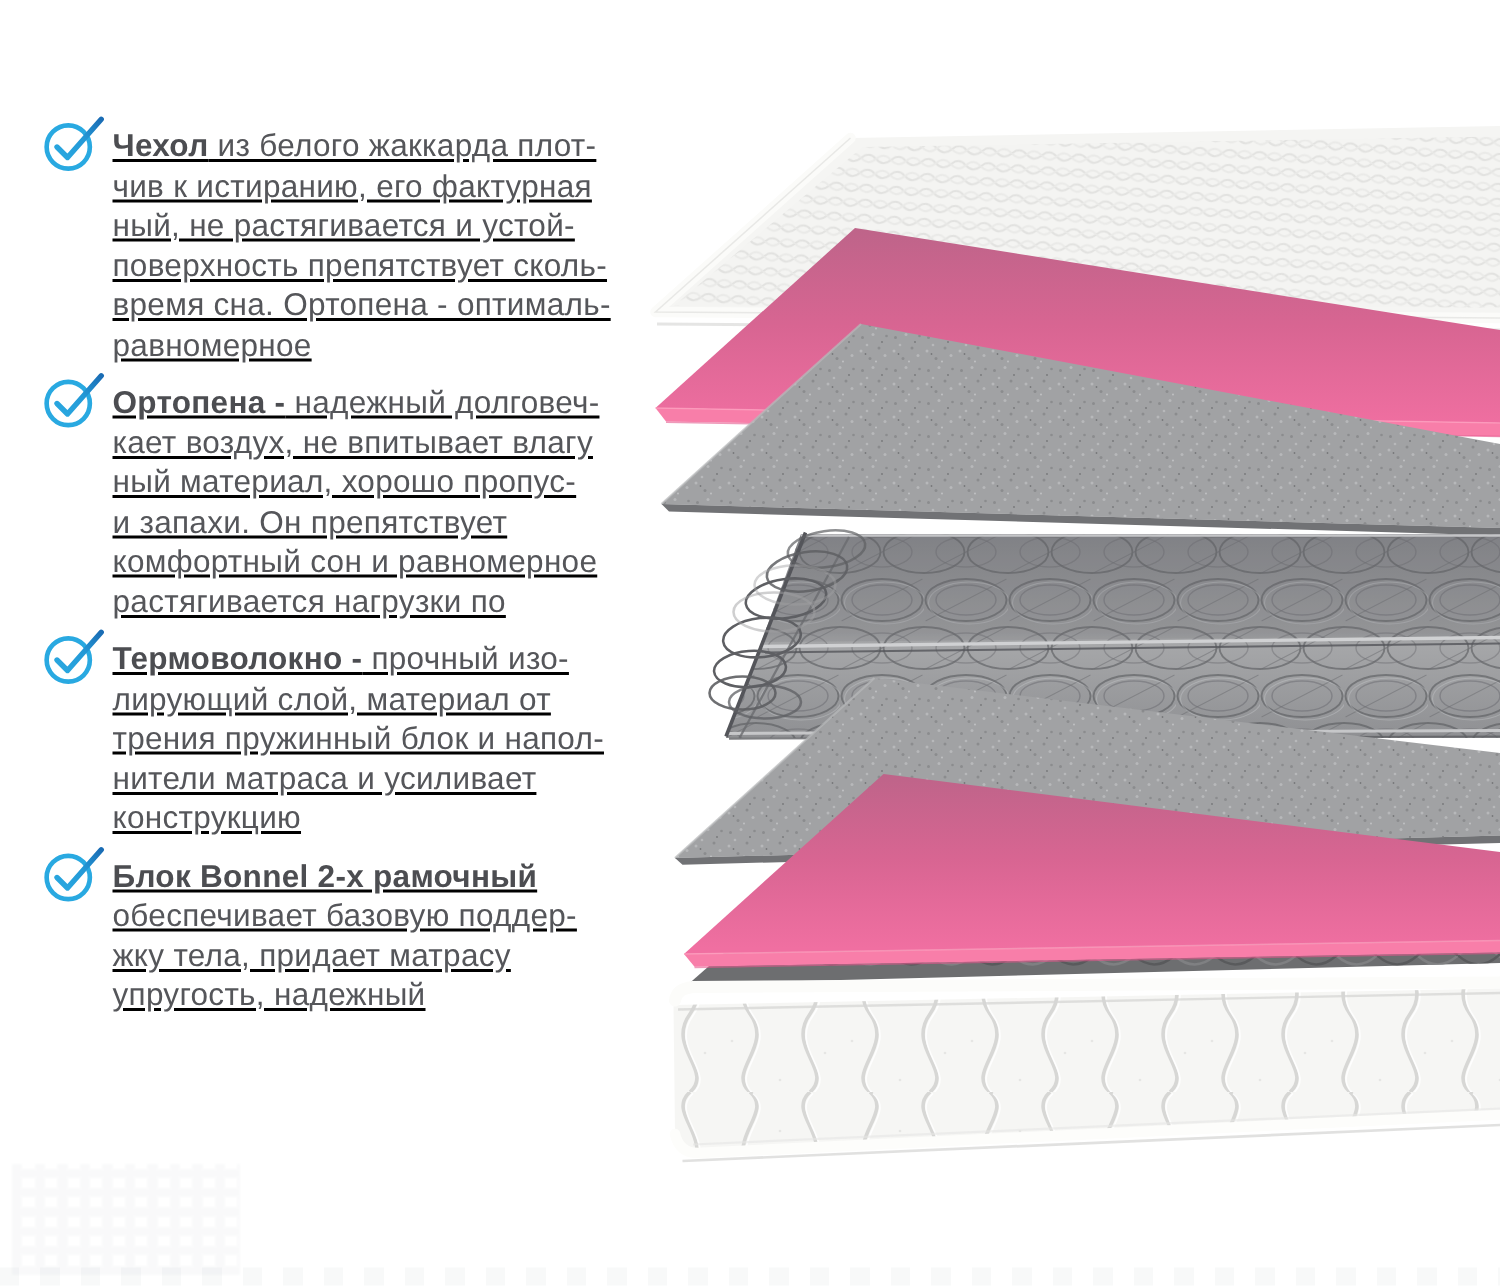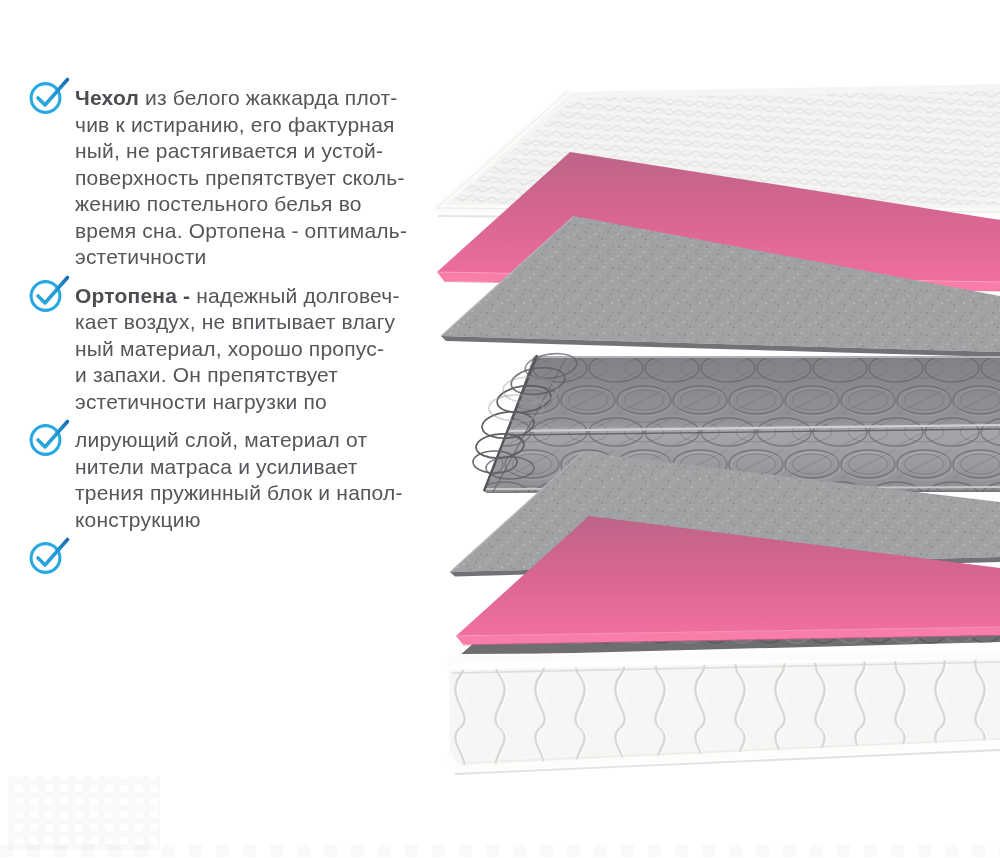--- a/index.html
+++ b/index.html
@@ -1,19 +1,19 @@
 <!DOCTYPE html>
 <html><head>
 <meta charset="utf-8">
 <style>
   html,body{margin:0;padding:0;background:#fff;}
   .canvas{position:relative;width:1000px;height:858px;background:#ffffff;overflow:hidden;
           font-family:"Liberation Sans", sans-serif;}
   
-  .features{position:absolute;left:29px;top:85px;width:425px;}
+  .features{position:absolute;left:29px;top:85px;width:425px;text-decoration:underline;}
   .feature{display:flex;align-items:flex-start;margin-bottom:12px;}
   .check{width:46px;height:40px;flex:0 0 46px;margin-top:-9px;}
   .ftext{font-size:21px;line-height:26.5px;color:#55565a;letter-spacing:0.2px;}
   .fline b{font-weight:bold;color:#4c4d51;}
   
   .mattress{position:absolute;left:0;top:0;width:1000px;height:858px;pointer-events:none;}
   
   .watermark-block{position:absolute;left:8px;top:776px;width:152px;height:74px;opacity:0.045;
     background:
       repeating-linear-gradient(0deg,#8a93a0 0 6px,transparent 6px 13px),
@@ -42,58 +42,65 @@
     <div class="feature">
       <svg class="check" viewBox="0 0 46 40">
         <circle cx="16.5" cy="22" r="14.4" fill="none" stroke="#29a9e1" stroke-width="3.1"></circle>
         <path d="M9,22 L16,29 L38.5,3.5" fill="none" stroke="url(#tickGrad)" stroke-width="3.6" stroke-linecap="round" stroke-linejoin="round"></path>
       </svg>
       <div class="ftext">
         <div class="fline"><b>Чехол</b><span> из белого жаккарда плот-</span></div>
       <div class="fline">чив к истиранию, его фактурная</div>
           <div class="fline">ный, не растягивается и устой-</div>
           <div class="fline">поверхность препятствует сколь-</div>
-          <div class="fline">жению постельного белья во</div>
           <div class="fline">время сна. Ортопена - оптималь-</div>
-          <div class="fline">эстетичности</div>
+          <div class="fline">равномерное</div>
         </div>
     </div>
 
     <div class="feature">
       <svg class="check" viewBox="0 0 46 40">
         <circle cx="16.5" cy="22" r="14.4" fill="none" stroke="#29a9e1" stroke-width="3.1"></circle>
         <path d="M9,22 L16,29 L38.5,3.5" fill="none" stroke="url(#tickGrad)" stroke-width="3.6" stroke-linecap="round" stroke-linejoin="round"></path>
       </svg>
       <div class="ftext">
         <div class="fline"><b>Ортопена -</b><span> надежный долговеч-</span></div>
       <div class="fline">кает воздух, не впитывает влагу</div>
           <div class="fline">ный материал, хорошо пропус-</div>
           <div class="fline">и запахи. Он препятствует</div>
-          <div class="fline">эстетичности нагрузки по</div>
-        </div>
-    </div>
-
-    <div class="feature">
-      <svg class="check" viewBox="0 0 46 40">
-        <circle cx="16.5" cy="22" r="14.4" fill="none" stroke="#29a9e1" stroke-width="3.1"></circle>
-        <path d="M9,22 L16,29 L38.5,3.5" fill="none" stroke="url(#tickGrad)" stroke-width="3.6" stroke-linecap="round" stroke-linejoin="round"></path>
-      </svg>
-      <div class="ftext">
+          <div class="fline">комфортный сон и равномерное</div>
+          <div class="fline">растягивается нагрузки по</div>
+        </div>
+    </div>
+
+    <div class="feature">
+      <svg class="check" viewBox="0 0 46 40">
+        <circle cx="16.5" cy="22" r="14.4" fill="none" stroke="#29a9e1" stroke-width="3.1"></circle>
+        <path d="M9,22 L16,29 L38.5,3.5" fill="none" stroke="url(#tickGrad)" stroke-width="3.6" stroke-linecap="round" stroke-linejoin="round"></path>
+      </svg>
+      <div class="ftext">
+        <div class="fline"><b>Термоволокно -</b><span> прочный изо-</span></div>
       <div class="fline">лирующий слой, материал от</div>
+          <div class="fline">трения пружинный блок и напол-</div>
           <div class="fline">нители матраса и усиливает</div>
-          <div class="fline">трения пружинный блок и напол-</div>
           <div class="fline">конструкцию</div>
         </div>
     </div>
 
     <div class="feature">
       <svg class="check" viewBox="0 0 46 40">
         <circle cx="16.5" cy="22" r="14.4" fill="none" stroke="#29a9e1" stroke-width="3.1"></circle>
         <path d="M9,22 L16,29 L38.5,3.5" fill="none" stroke="url(#tickGrad)" stroke-width="3.6" stroke-linecap="round" stroke-linejoin="round"></path>
       </svg>
+      <div class="ftext">
+        <div class="fline"><b>Блок Bonnel 2-х рамочный</b><span></span></div>
+      <div class="fline">обеспечивает базовую поддер-</div>
+          <div class="fline">жку тела, придает матрасу</div>
+          <div class="fline">упругость, надежный</div>
+        </div>
     </div>
   </div>
 
   <svg class="mattress" viewBox="0 0 1000 858">
     <defs>
       <pattern id="quiltP" width="20" height="10" patternUnits="userSpaceOnUse" patternTransform="rotate(4)">
         <rect width="20" height="10" fill="#f4f4f2"></rect>
         <path d="M0,5 Q5,0 10,5 Q15,10 20,5" fill="none" stroke="#e2e2e0" stroke-width="1.3"></path>
         <path d="M0,5 Q5,10 10,5 Q15,0 20,5" fill="none" stroke="#eaeae8" stroke-width="1.2"></path>
       </pattern>

